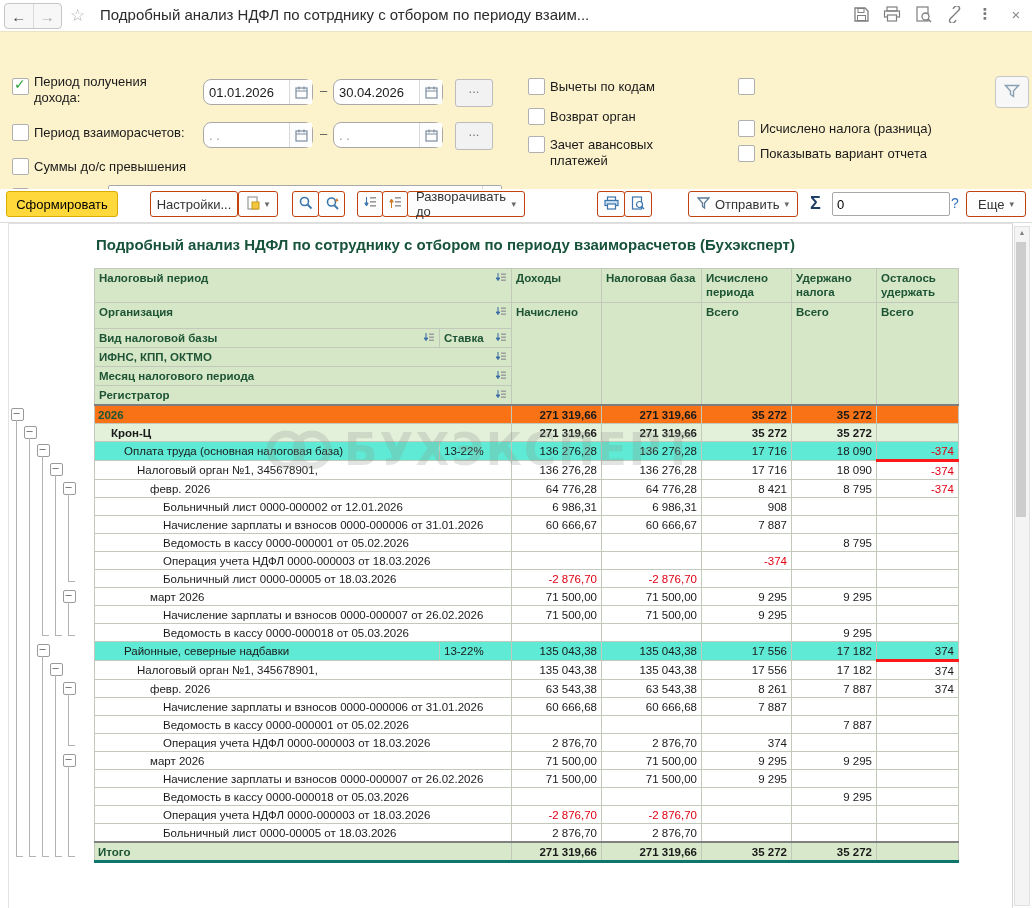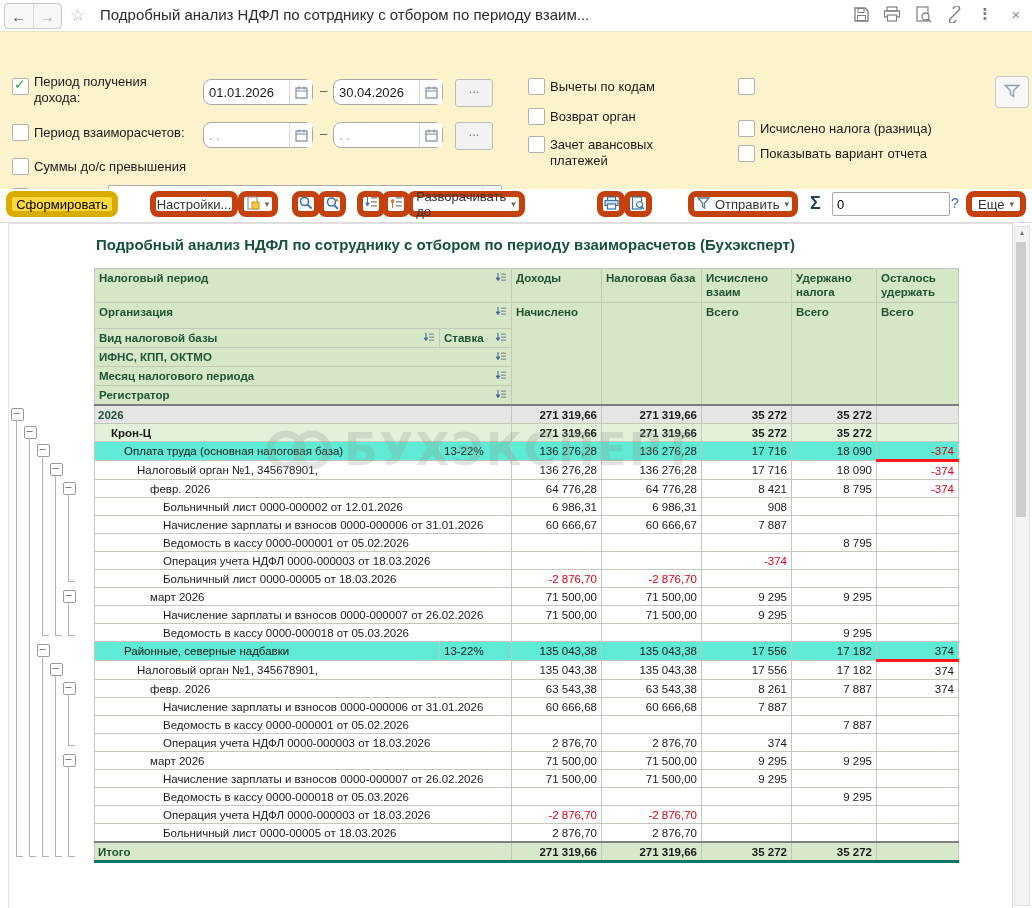--- a/index.html
+++ b/index.html
@@ -36,21 +36,21 @@
            color:#7a7a7a;text-align:center;line-height:18px;cursor:pointer;font-size:13px;}
   .combo{position:absolute;height:24px;border:1px solid #a8a8a8;background:#fff;display:flex;border-radius:2px;}
   .combo input{border:0;outline:0;flex:1;font:13px "Liberation Sans","DejaVu Sans",sans-serif;padding:0 0 0 6px;background:transparent;}
   .combobtn{width:18px;border-left:1px solid #d9d9d9;display:flex;align-items:center;justify-content:center;
             color:#666;font-size:9px;cursor:pointer;background:#fdfdfd;}
   .funnelbtn{position:absolute;left:995px;top:44px;width:32px;height:30px;background:#f7f7f7;border:1px solid #c6c6c6;
              border-radius:4px;display:flex;align-items:center;justify-content:center;cursor:pointer;}
 
   
   .toolbar{position:absolute;top:189px;left:0;width:1032px;height:33px;background:#fff;border-bottom:1px solid #dcdcdc;}
-  .tbtn{position:absolute;top:2px;height:26px;border:6px solid #c2410c;border-radius:8px;background:#fdfdfd;
+  .tbtn{position:absolute;top:2px;height:26px;border:1px solid #c2410c;border-radius:3px;background:#fdfdfd;
         display:flex;align-items:center;justify-content:center;font-size:13px;color:#333;cursor:pointer;gap:5px;padding:0 8px;box-sizing:border-box;}
   .tbtn.primary{background:#ffd83c;border-color:#d8ad00;color:#000;}
   .caret{font-size:9px;color:#666;}
   .sigma{position:absolute;left:810px;top:4px;font-size:18px;font-weight:bold;color:#1f3e63;}
   .suminput{position:absolute;left:832px;top:3px;width:108px;height:22px;border:1px solid #a8a8a8;border-radius:2px;
             font:13px "Liberation Sans","DejaVu Sans",sans-serif;padding:0 4px;}
   .help{position:absolute;left:951px;top:6px;color:#2f6fbd;font-size:14px;cursor:pointer;}
 
   
   .report{position:absolute;top:223px;left:8px;width:1003px;bottom:0;background:#fff;
@@ -67,21 +67,21 @@
   .rpt th,.rpt td{border:1px solid #c2c8ba;vertical-align:top;padding:2px 4px 1px 4px;overflow:hidden;}
   .rpt thead th{background:#d6e7c8;color:#1c5434;font-weight:bold;text-align:left;}
   .rpt thead .hflex{display:flex;justify-content:space-between;align-items:flex-start;}
   .rpt thead tr.h1 th{height:30px;}
   .rpt thead tr.h2 th{height:22px;}
   .hb{border-bottom:2px solid #7d7d7d !important;}
   .sort-icon{flex:0 0 auto;margin-top:1px;cursor:pointer;}
   .cname{text-align:left;}
   .cval{text-align:right;}
   .cstavka{text-align:left;}
-  .r-l0 td{background:#e5e5e5;font-weight:bold;}
+  .r-l0 td{background:#f97316;font-weight:bold;}
   .r-l0 .cname{color:#1c5434;}
   .r-l1 td{background:#e3f0da;font-weight:bold;}
   .r-l2 td{background:#5eead4;}
   .r-l3 td{background:#fff;}
   .r-doc td{background:#fff;}
   .r-total td{background:#d8e9cb;font-weight:bold;border-top:2px solid #808080;border-bottom:3px solid #0f766e;}
   .r-total .cname{color:#1c5434;}
   td.neg{color:#e00013;}
   td.redline{border-bottom:3px solid #ff1a1a !important;}
 
@@ -370,21 +370,21 @@
                 <span class="sort-icon"><svg width="12" height="11" viewBox="0 0 12 11">
                     <path d="M3 1v7M1.2 6L3 8.6 4.8 6z" stroke="#3a6ea5" fill="#3a6ea5" stroke-width="1"></path>
                     <rect x="6" y="1.5" width="5" height="1.4" fill="#9a9a9a"></rect>
                     <rect x="6" y="4.5" width="5" height="1.4" fill="#9a9a9a"></rect>
                     <rect x="6" y="7.5" width="5" height="1.4" fill="#9a9a9a"></rect>
                   </svg></span>
               </span>
             </th>
           <th>Доходы</th>
           <th>Налоговая база</th>
-          <th>Исчислено взаим</th>
+          <th>Исчислено периода</th>
           <th>Удержано налога</th>
           <th>Осталось удержать</th>
         </tr>
         <tr class="h2">
           <th colspan="2">
               <span class="hflex">
                 <span>Организация</span>
                 <span class="sort-icon"><svg width="12" height="11" viewBox="0 0 12 11">
                     <path d="M3 1v7M1.2 6L3 8.6 4.8 6z" stroke="#3a6ea5" fill="#3a6ea5" stroke-width="1"></path>
                     <rect x="6" y="1.5" width="5" height="1.4" fill="#9a9a9a"></rect>

